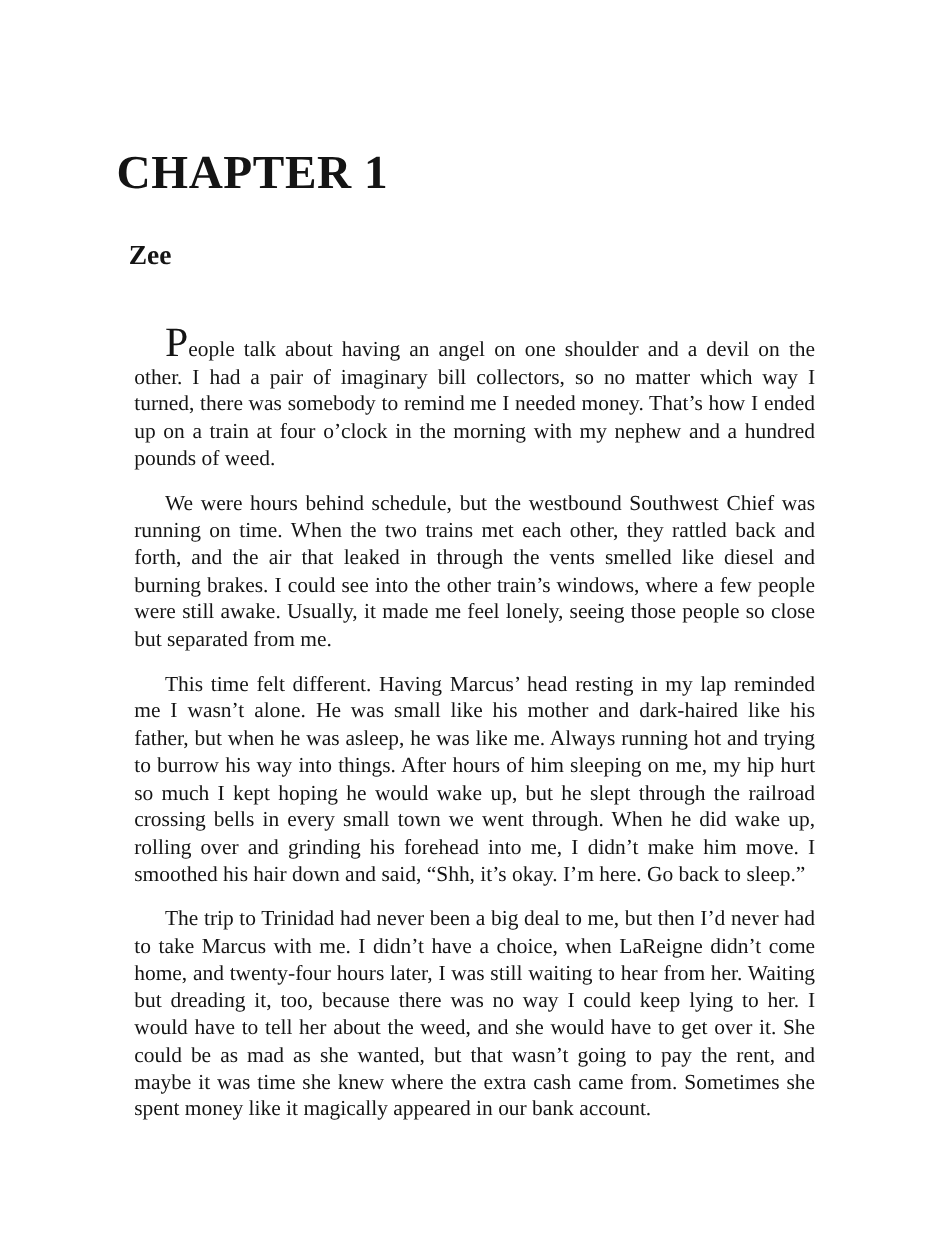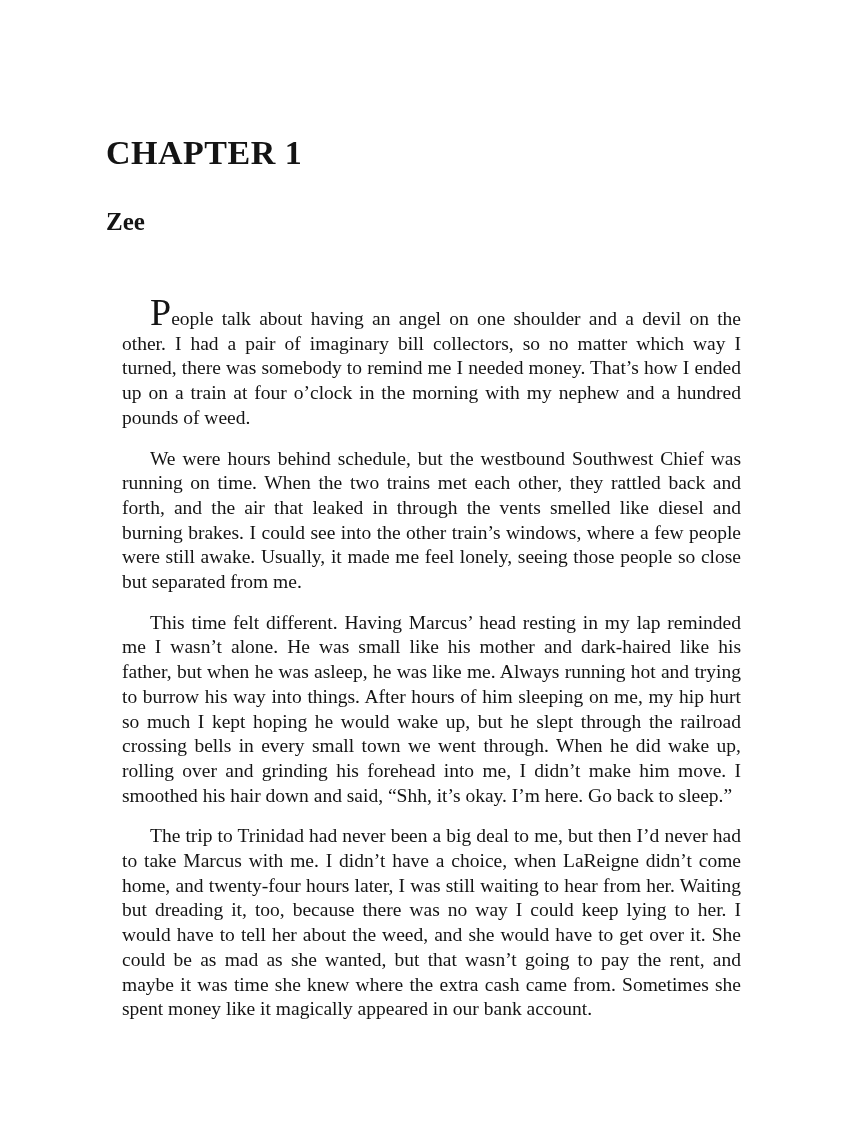--- a/index.html
+++ b/index.html
@@ -13,34 +13,34 @@
     height: 1122px;
     background: #ffffff;
     overflow: hidden;
     font-family: "Liberation Serif", serif;
     color: #141414;
   }
   #chapter-title {
     position: absolute;
     top: 136px;
     left: 106px;
-    font-size: 34px;
+    font-size: 43px;
     line-height: 1;
     font-weight: bold;
     letter-spacing: 0.5px;
     margin: 0;
   }
   #section-title {
     position: absolute;
     top: 209px;
     left: 106px;
     font-size: 25px;
     line-height: 1;
     font-weight: bold;
-    margin: 0;
+    margin: 11px;
   }
   #body-text {
     position: absolute;
     top: 291px;
     left: 106px;
     width: 651px;
     font-size: 19.5px;
     line-height: 24.7px;
     text-align: justify;
     text-justify: inter-word;

